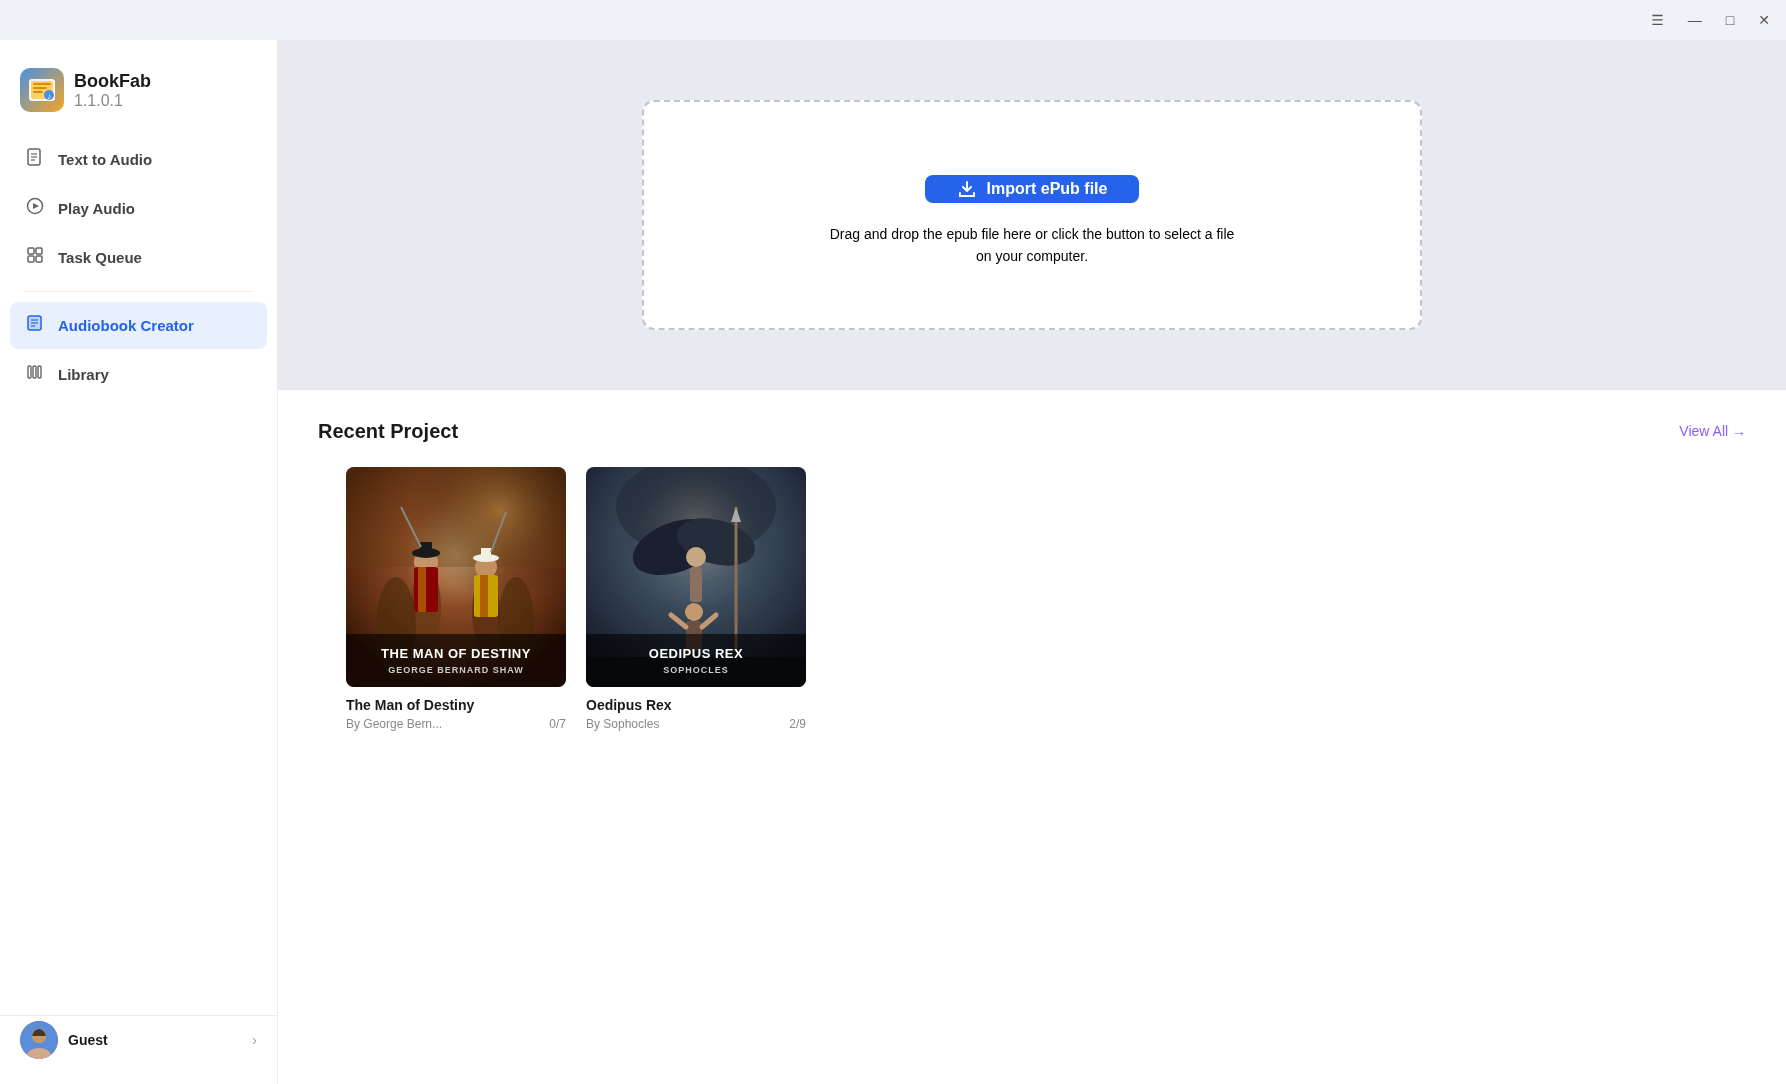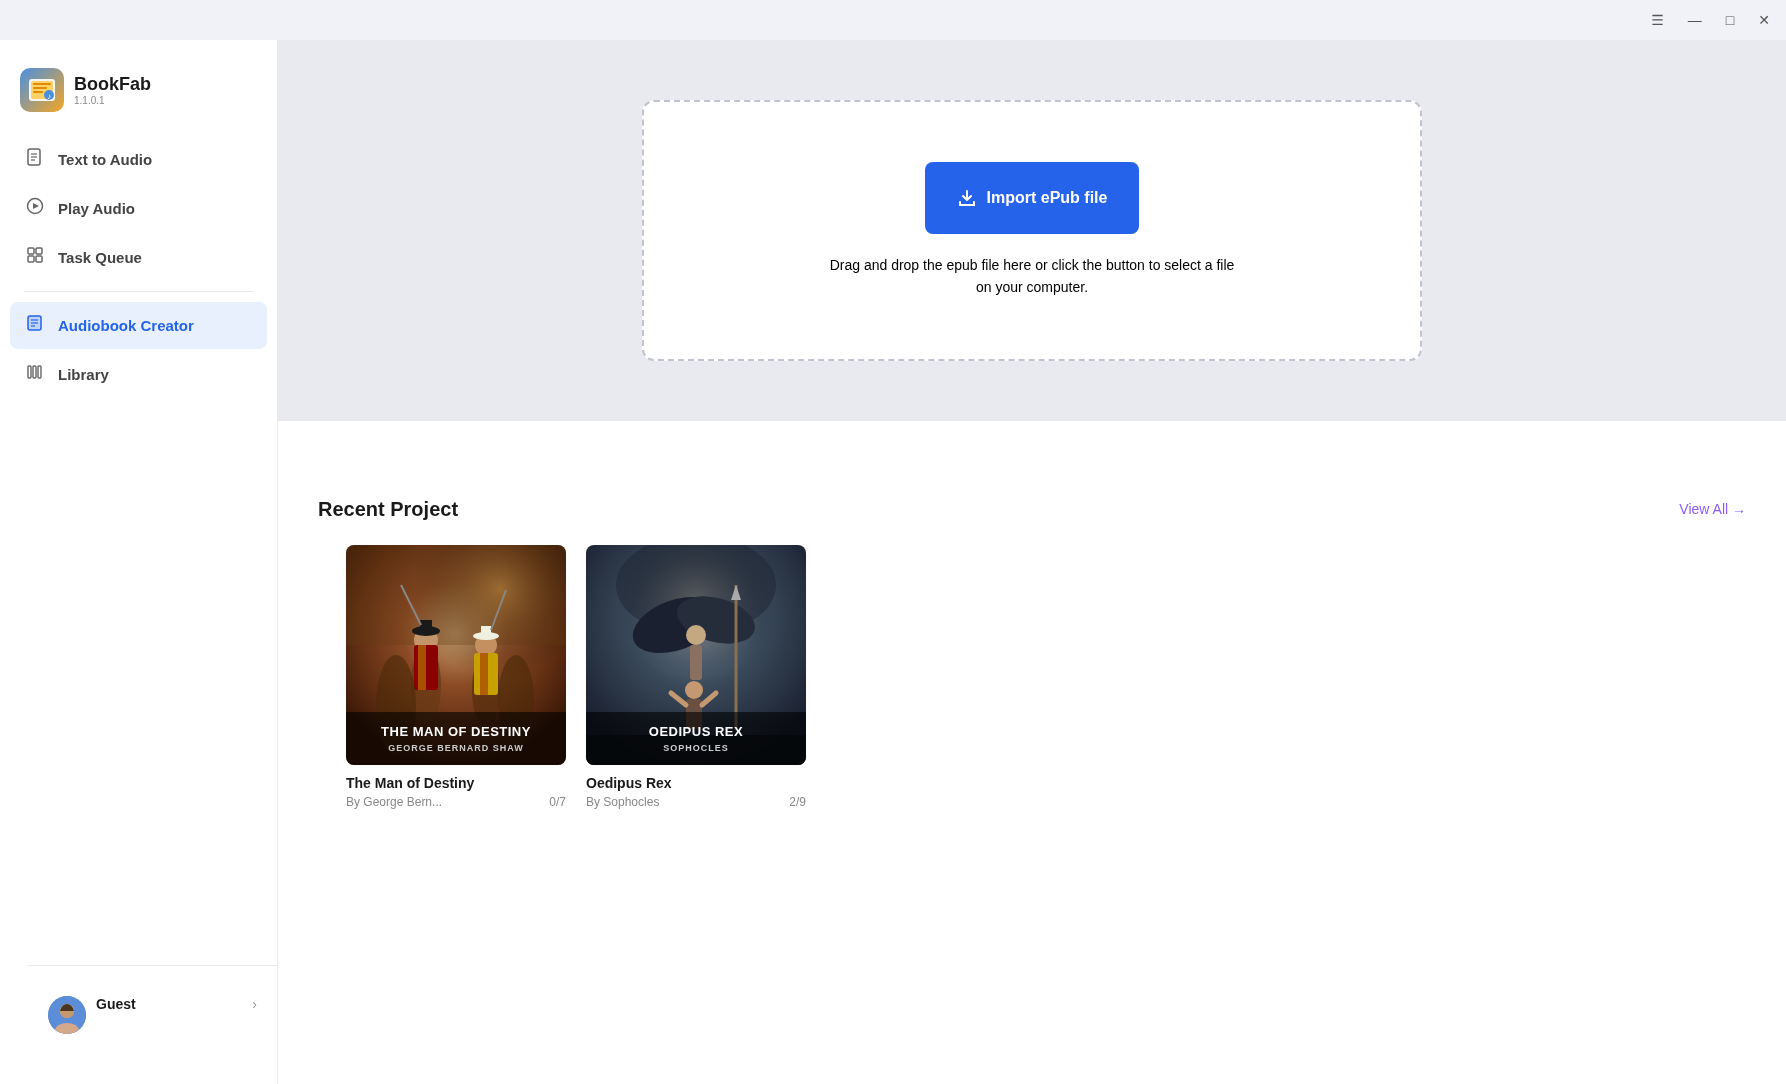--- a/index.html
+++ b/index.html
@@ -49,21 +49,21 @@
     }
     .logo-icon {
       width: 44px; height: 44px;
       background: linear-gradient(135deg, #4a90e2, #f5a623);
       border-radius: 10px;
       display: flex; align-items: center; justify-content: center;
       font-size: 22px;
     }
     .logo-text-area { display: flex; flex-direction: column; }
     .logo-name { font-size: 18px; font-weight: 700; color: #1a1a1a; }
-    .logo-version { font-size: 10px; color: #888; }
+    .logo-version { font-size: 16px; color: #888; }
 
     .nav-section {
       padding: 0 10px;
       flex: 1;
     }
     .nav-item {
       display: flex; align-items: center; gap: 12px;
       padding: 12px 14px;
       border-radius: 8px;
       cursor: pointer;
@@ -74,25 +74,24 @@
     }
     .nav-item.active {
       background: #e8f0fe;
       color: #2563eb;
     }
     .nav-item .nav-icon { font-size: 18px; color: inherit; width: 22px; text-align: center; }
 
     .nav-divider { border: none; border-top: 1px solid #e8eaed; margin: 10px 14px; }
 
     .user-area {
-      display: flex; gap: 10px;
-      padding: 30px 20px;
+      display: flex; align-items: center; gap: 10px;
+      padding: 5px 20px;
       border-top: 1px solid #e8eaed;
       cursor: pointer;
-      margin-left: 28px;
     }
     .avatar {
       width: 38px; height: 38px; border-radius: 50%;
       background: linear-gradient(135deg, #6c8ebf, #4a6fa5);
       overflow: hidden; display: flex; align-items: center; justify-content: center;
     }
     .user-name { font-size: 14px; font-weight: 600; color: #1a1a1a; flex: 1; }
     .user-chevron { color: #999; font-size: 14px; }
 
     
@@ -124,27 +123,28 @@
       align-items: center;
       justify-content: center;
       gap: 20px;
     }
 
     .import-btn {
       background: #2563eb;
       color: white;
       border: none;
       border-radius: 8px;
-      padding: 26px 32px;
+      padding: 4px 32px;
       font-size: 16px;
       font-weight: 600;
       cursor: pointer;
       display: flex;
       align-items: center;
       gap: 10px;
+      margin-top: 13px;
     }
 
     .drop-hint {
       font-size: 14px;
       color: #000000;
       text-align: center;
       line-height: 1.6;
       max-width: 420px;
     }
 
@@ -153,21 +153,20 @@
       background: #ffffff;
       padding: 30px 40px;
       flex: 1;
     }
 
     .recent-header {
       display: flex;
       align-items: center;
       justify-content: space-between;
       margin-bottom: 24px;
-      margin-top: 47px;
     }
     .recent-title {
       font-size: 20px;
       font-weight: 700;
       color: #1a1a1a;
     }
     .view-all-link {
       color: #8b5cf6;
       font-size: 14px;
       font-weight: 400;

